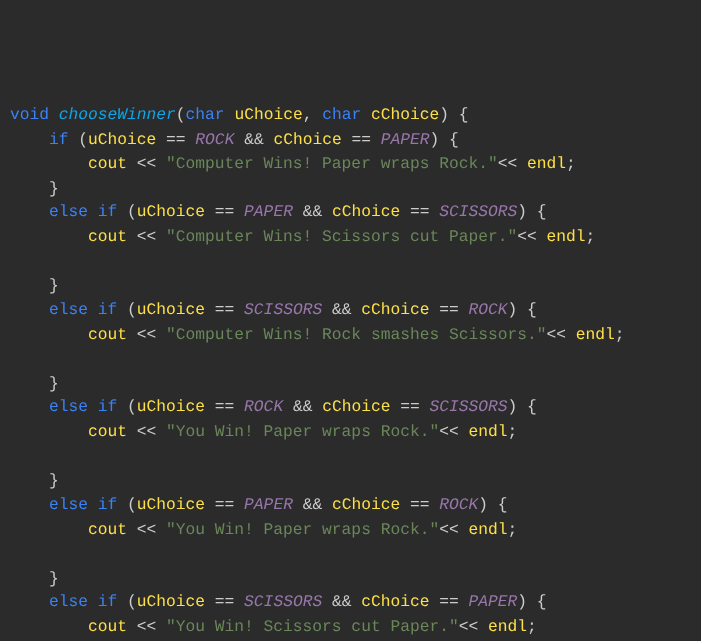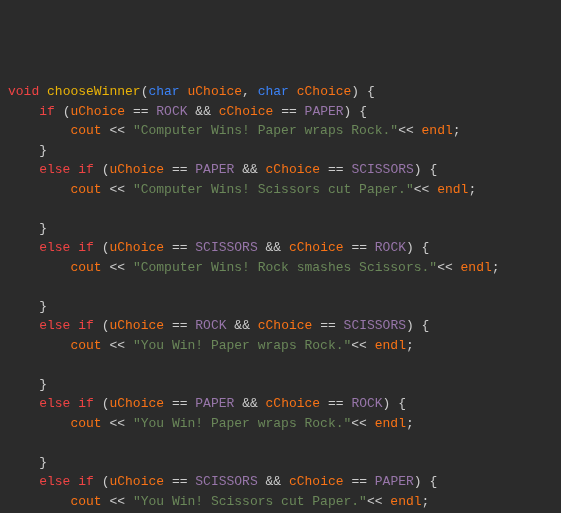--- a/index.html
+++ b/index.html
@@ -17,42 +17,44 @@
       white-space: pre;
       width: 561px;
       height: 513px;
       overflow: hidden;
     }
     .line {
       display: block;
       min-height: 1.5em;
     }
     .kw {
-      color: #ef4444;
+      color: #3b82f6;
     }
     .fn {
-      color: #eab308;
+      color: #0ea5e9;
+      font-style: italic;
     }
     .const {
       color: #9876aa;
+      font-style: italic;
     }
     .str {
       color: #6a8759;
     }
     .op {
       color: #cccccc;
     }
     .punct {
       color: #cccccc;
     }
     .type {
       color: #3b82f6;
     }
     .param {
-      color: #f97316;
+      color: #fde047;
       margin-top: 44px;
     }
   </style>
 </head>
 <body>
 
 
 
 <div id="code-container"><span class="line"><span class="kw">void</span> <span class="fn">chooseWinner</span><span class="punct">(</span><span class="type">char</span> <span class="param">uChoice</span><span class="punct">, </span><span class="type">char</span> <span class="param">cChoice</span><span class="punct">) {</span></span><span class="line">    <span class="kw">if</span> <span class="punct">(</span><span class="param">uChoice</span> <span class="op">==</span> <span class="const">ROCK</span> <span class="op">&amp;&amp;</span> <span class="param">cChoice</span> <span class="op">==</span> <span class="const">PAPER</span><span class="punct">) {</span></span><span class="line">        <span class="param">cout</span> <span class="op">&lt;&lt;</span> <span class="str">"Computer Wins! Paper wraps Rock."</span><span class="op">&lt;&lt;</span> <span class="param">endl</span><span class="punct">;</span></span><span class="line">    <span class="punct">}</span></span><span class="line">    <span class="kw">else if</span> <span class="punct">(</span><span class="param">uChoice</span> <span class="op">==</span> <span class="const">PAPER</span> <span class="op">&amp;&amp;</span> <span class="param">cChoice</span> <span class="op">==</span> <span class="const">SCISSORS</span><span class="punct">) {</span></span><span class="line">        <span class="param">cout</span> <span class="op">&lt;&lt;</span> <span class="str">"Computer Wins! Scissors cut Paper."</span><span class="op">&lt;&lt;</span> <span class="param">endl</span><span class="punct">;</span></span><span class="line"></span><span class="line">    <span class="punct">}</span></span><span class="line">    <span class="kw">else if</span> <span class="punct">(</span><span class="param">uChoice</span> <span class="op">==</span> <span class="const">SCISSORS</span> <span class="op">&amp;&amp;</span> <span class="param">cChoice</span> <span class="op">==</span> <span class="const">ROCK</span><span class="punct">) {</span></span><span class="line">        <span class="param">cout</span> <span class="op">&lt;&lt;</span> <span class="str">"Computer Wins! Rock smashes Scissors."</span><span class="op">&lt;&lt;</span> <span class="param">endl</span><span class="punct">;</span></span><span class="line"></span><span class="line">    <span class="punct">}</span></span><span class="line">    <span class="kw">else if</span> <span class="punct">(</span><span class="param">uChoice</span> <span class="op">==</span> <span class="const">ROCK</span> <span class="op">&amp;&amp;</span> <span class="param">cChoice</span> <span class="op">==</span> <span class="const">SCISSORS</span><span class="punct">) {</span></span><span class="line">        <span class="param">cout</span> <span class="op">&lt;&lt;</span> <span class="str">"You Win! Paper wraps Rock."</span><span class="op">&lt;&lt;</span> <span class="param">endl</span><span class="punct">;</span></span><span class="line"></span><span class="line">    <span class="punct">}</span></span><span class="line">    <span class="kw">else if</span> <span class="punct">(</span><span class="param">uChoice</span> <span class="op">==</span> <span class="const">PAPER</span> <span class="op">&amp;&amp;</span> <span class="param">cChoice</span> <span class="op">==</span> <span class="const">ROCK</span><span class="punct">) {</span></span><span class="line">        <span class="param">cout</span> <span class="op">&lt;&lt;</span> <span class="str">"You Win! Paper wraps Rock."</span><span class="op">&lt;&lt;</span> <span class="param">endl</span><span class="punct">;</span></span><span class="line"></span><span class="line">    <span class="punct">}</span></span><span class="line">    <span class="kw">else if</span> <span class="punct">(</span><span class="param">uChoice</span> <span class="op">==</span> <span class="const">SCISSORS</span> <span class="op">&amp;&amp;</span> <span class="param">cChoice</span> <span class="op">==</span> <span class="const">PAPER</span><span class="punct">) {</span></span><span class="line">        <span class="param">cout</span> <span class="op">&lt;&lt;</span> <span class="str">"You Win! Scissors cut Paper."</span><span class="op">&lt;&lt;</span> <span class="param">endl</span><span class="punct">;</span></span><span class="line">    </span></div>
 

